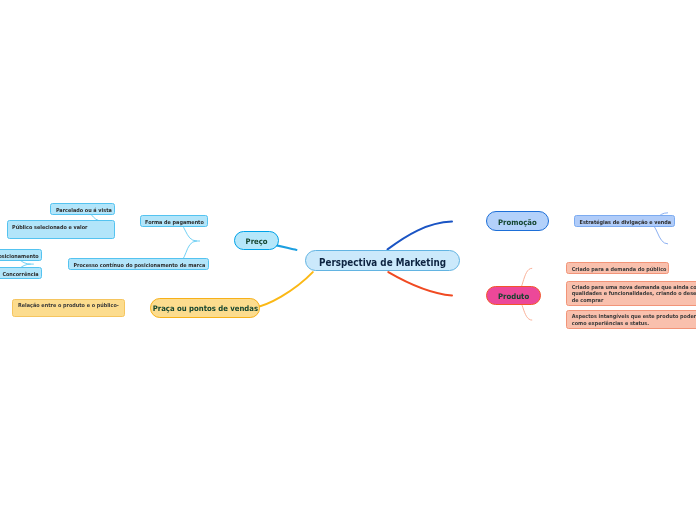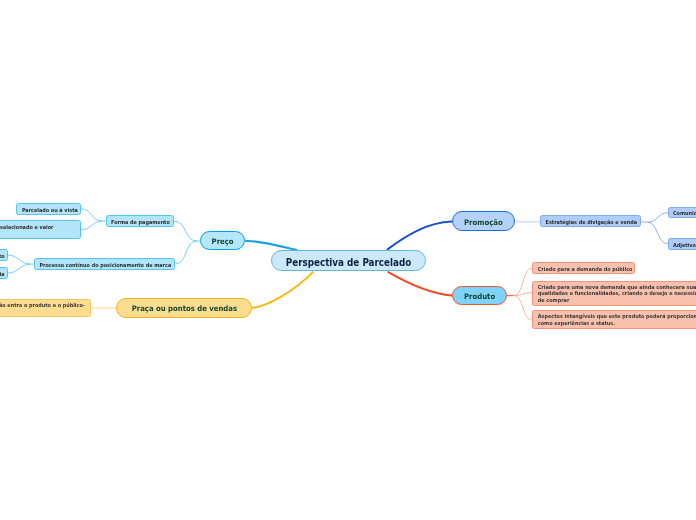--- a/index.html
+++ b/index.html
@@ -1,39 +1,39 @@
 <!DOCTYPE html>
 <html><head>
 <meta charset="utf-8">
 <style>
   html,body{margin:0;padding:0;background:#ffffff;}
   body{width:696px;height:520px;font-family:"DejaVu Sans Condensed","DejaVu Sans",sans-serif;overflow:hidden;}
   #stage{position:relative;width:696px;height:520px;background:#fff;}
   svg#links{position:absolute;left:0;top:0;width:696px;height:520px;pointer-events:none;}
   .node{position:absolute;box-sizing:border-box;display:flex;align-items:center;justify-content:center;
-        border-style:solid;}
+        border-style:solid;margin-left:34px;}
   .n-text{display:block;will-change:opacity;position:relative;top:1.1px;}
 
   
   #n-center{left:271px;top:249.9px;width:155px;height:21.3px;border-radius:10.7px;
      background:#cbe9fb;border-color:#62b4e2;border-width:1.4px;
      color:#0d2340;font-size:9.78px;font-weight:bold;letter-spacing:0px;}
   #n-center .n-text{top:2.1px;}
 
   
   .root{font-size:7.68px;font-weight:bold;color:#14452f;letter-spacing:0px;
         border-width:1.4px;white-space:nowrap;}
   #n-preco{left:199.9px;top:230.9px;width:45.4px;height:19px;border-radius:9.5px;
      background:#b5e7fa;border-color:#00a2e8;text-align:right;}
-  #n-praca{left:116.4px;top:298px;width:136px;height:19.5px;border-radius:9.8px;
+  #n-praca{left:116.4px;top:298px;width:110px;height:19.5px;border-radius:9.8px;
      background:#fcdc8e;border-color:#f7b119;}
   #n-promocao{left:452.1px;top:210.9px;width:62.6px;height:20.1px;border-radius:10px;
      background:#b3d1fa;border-color:#1d6fd8;}
   #n-produto{left:452px;top:285.7px;width:55.2px;height:19.4px;border-radius:9.7px;
-     background:#7dd3fc;border-color:#f2552a;}
+     background:#ec4899;border-color:#f2552a;}
 
   
   .sub{border-width:0.8px;border-radius:2.5px;font-size:5.45px;font-weight:bold;letter-spacing:0px;
        justify-content:flex-start;align-items:center;padding:0 4.2px 0 4.6px;line-height:6.4px;}
   .sub.multi{align-items:flex-start;padding-top:1.3px;}
   .sub .n-text{white-space:nowrap;}
   .sub.multi .n-text{white-space:normal;}
   .blue{background:#b2e5fa;border-color:#54c3f0;color:#2e2e2e;}
   .peri{background:#b0ccf9;border-color:#7cabf0;color:#2e2e2e;}
   .salm{background:#f9c0ad;border-color:#f29478;color:#3a3a3a;}
@@ -67,21 +67,21 @@
     <path d="M668,243.9 C657,243.9 658,222.1 647.5,222.1" fill="none" stroke="#7fa7ef" stroke-width="0.9"></path>
     <path d="M647.5,222.1 L641.4,222.1" fill="none" stroke="#7fa7ef" stroke-width="0.9"></path>
 
     <path d="M532.2,268.3 C522,268.3 524,295.6 513.5,295.6" fill="none" stroke="#f9a98e" stroke-width="0.9"></path>
     <path d="M532.2,292.6 C522,292.6 524,295.6 513.5,295.6" fill="none" stroke="#f9a98e" stroke-width="0.9"></path>
     <path d="M532.2,320.1 C522,320.1 524,295.6 513.5,295.6" fill="none" stroke="#f9a98e" stroke-width="0.9"></path>
     <path d="M513.5,295.6 L506.8,295.6" fill="none" stroke="#f76a3c" stroke-width="1.2"></path>
   </svg>
 
   <div class="node root" id="n-center">
-    <span class="n-text">Perspectiva de Parcelado</span>
+    <span class="n-text">Perspectiva de Marketing</span>
   </div>
 
   <div class="node root" id="n-preco">
     <span class="n-text">Preço</span>
   </div>
   <div class="node root" id="n-praca">
     <span class="n-text">Praça ou pontos de vendas</span>
   </div>
   <div class="node root" id="n-promocao">
     <span class="n-text">Promoção</span>

